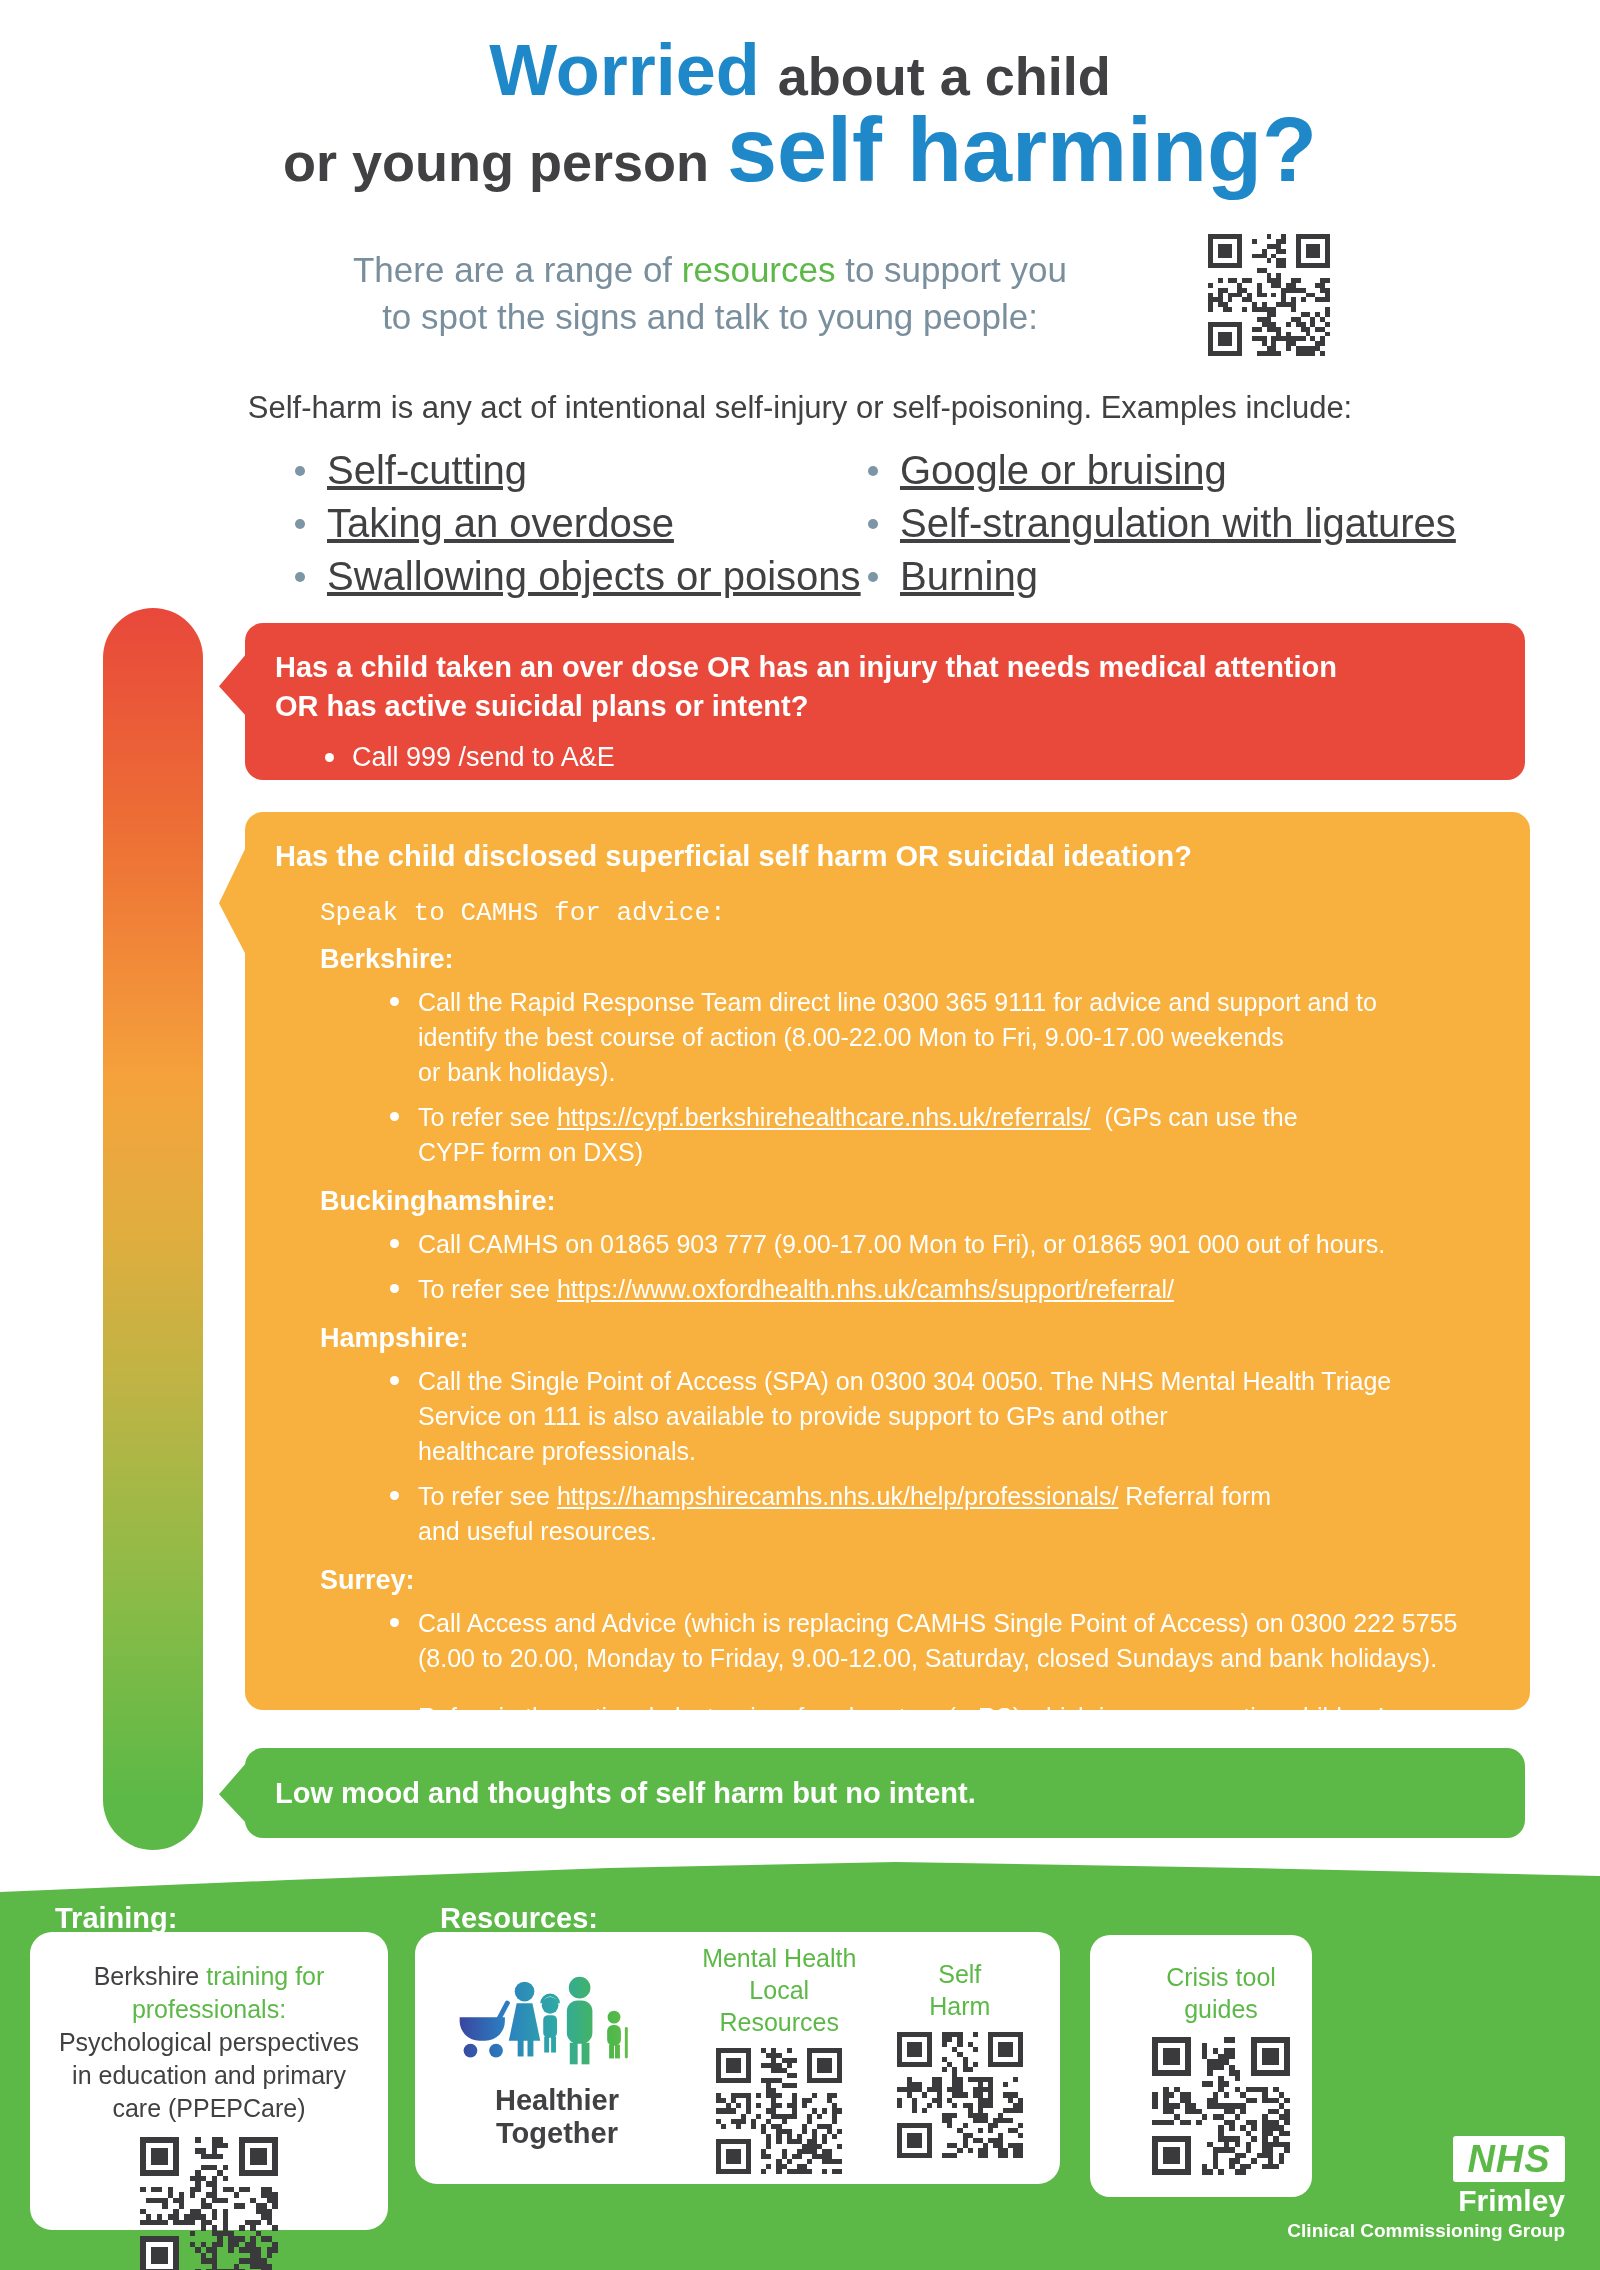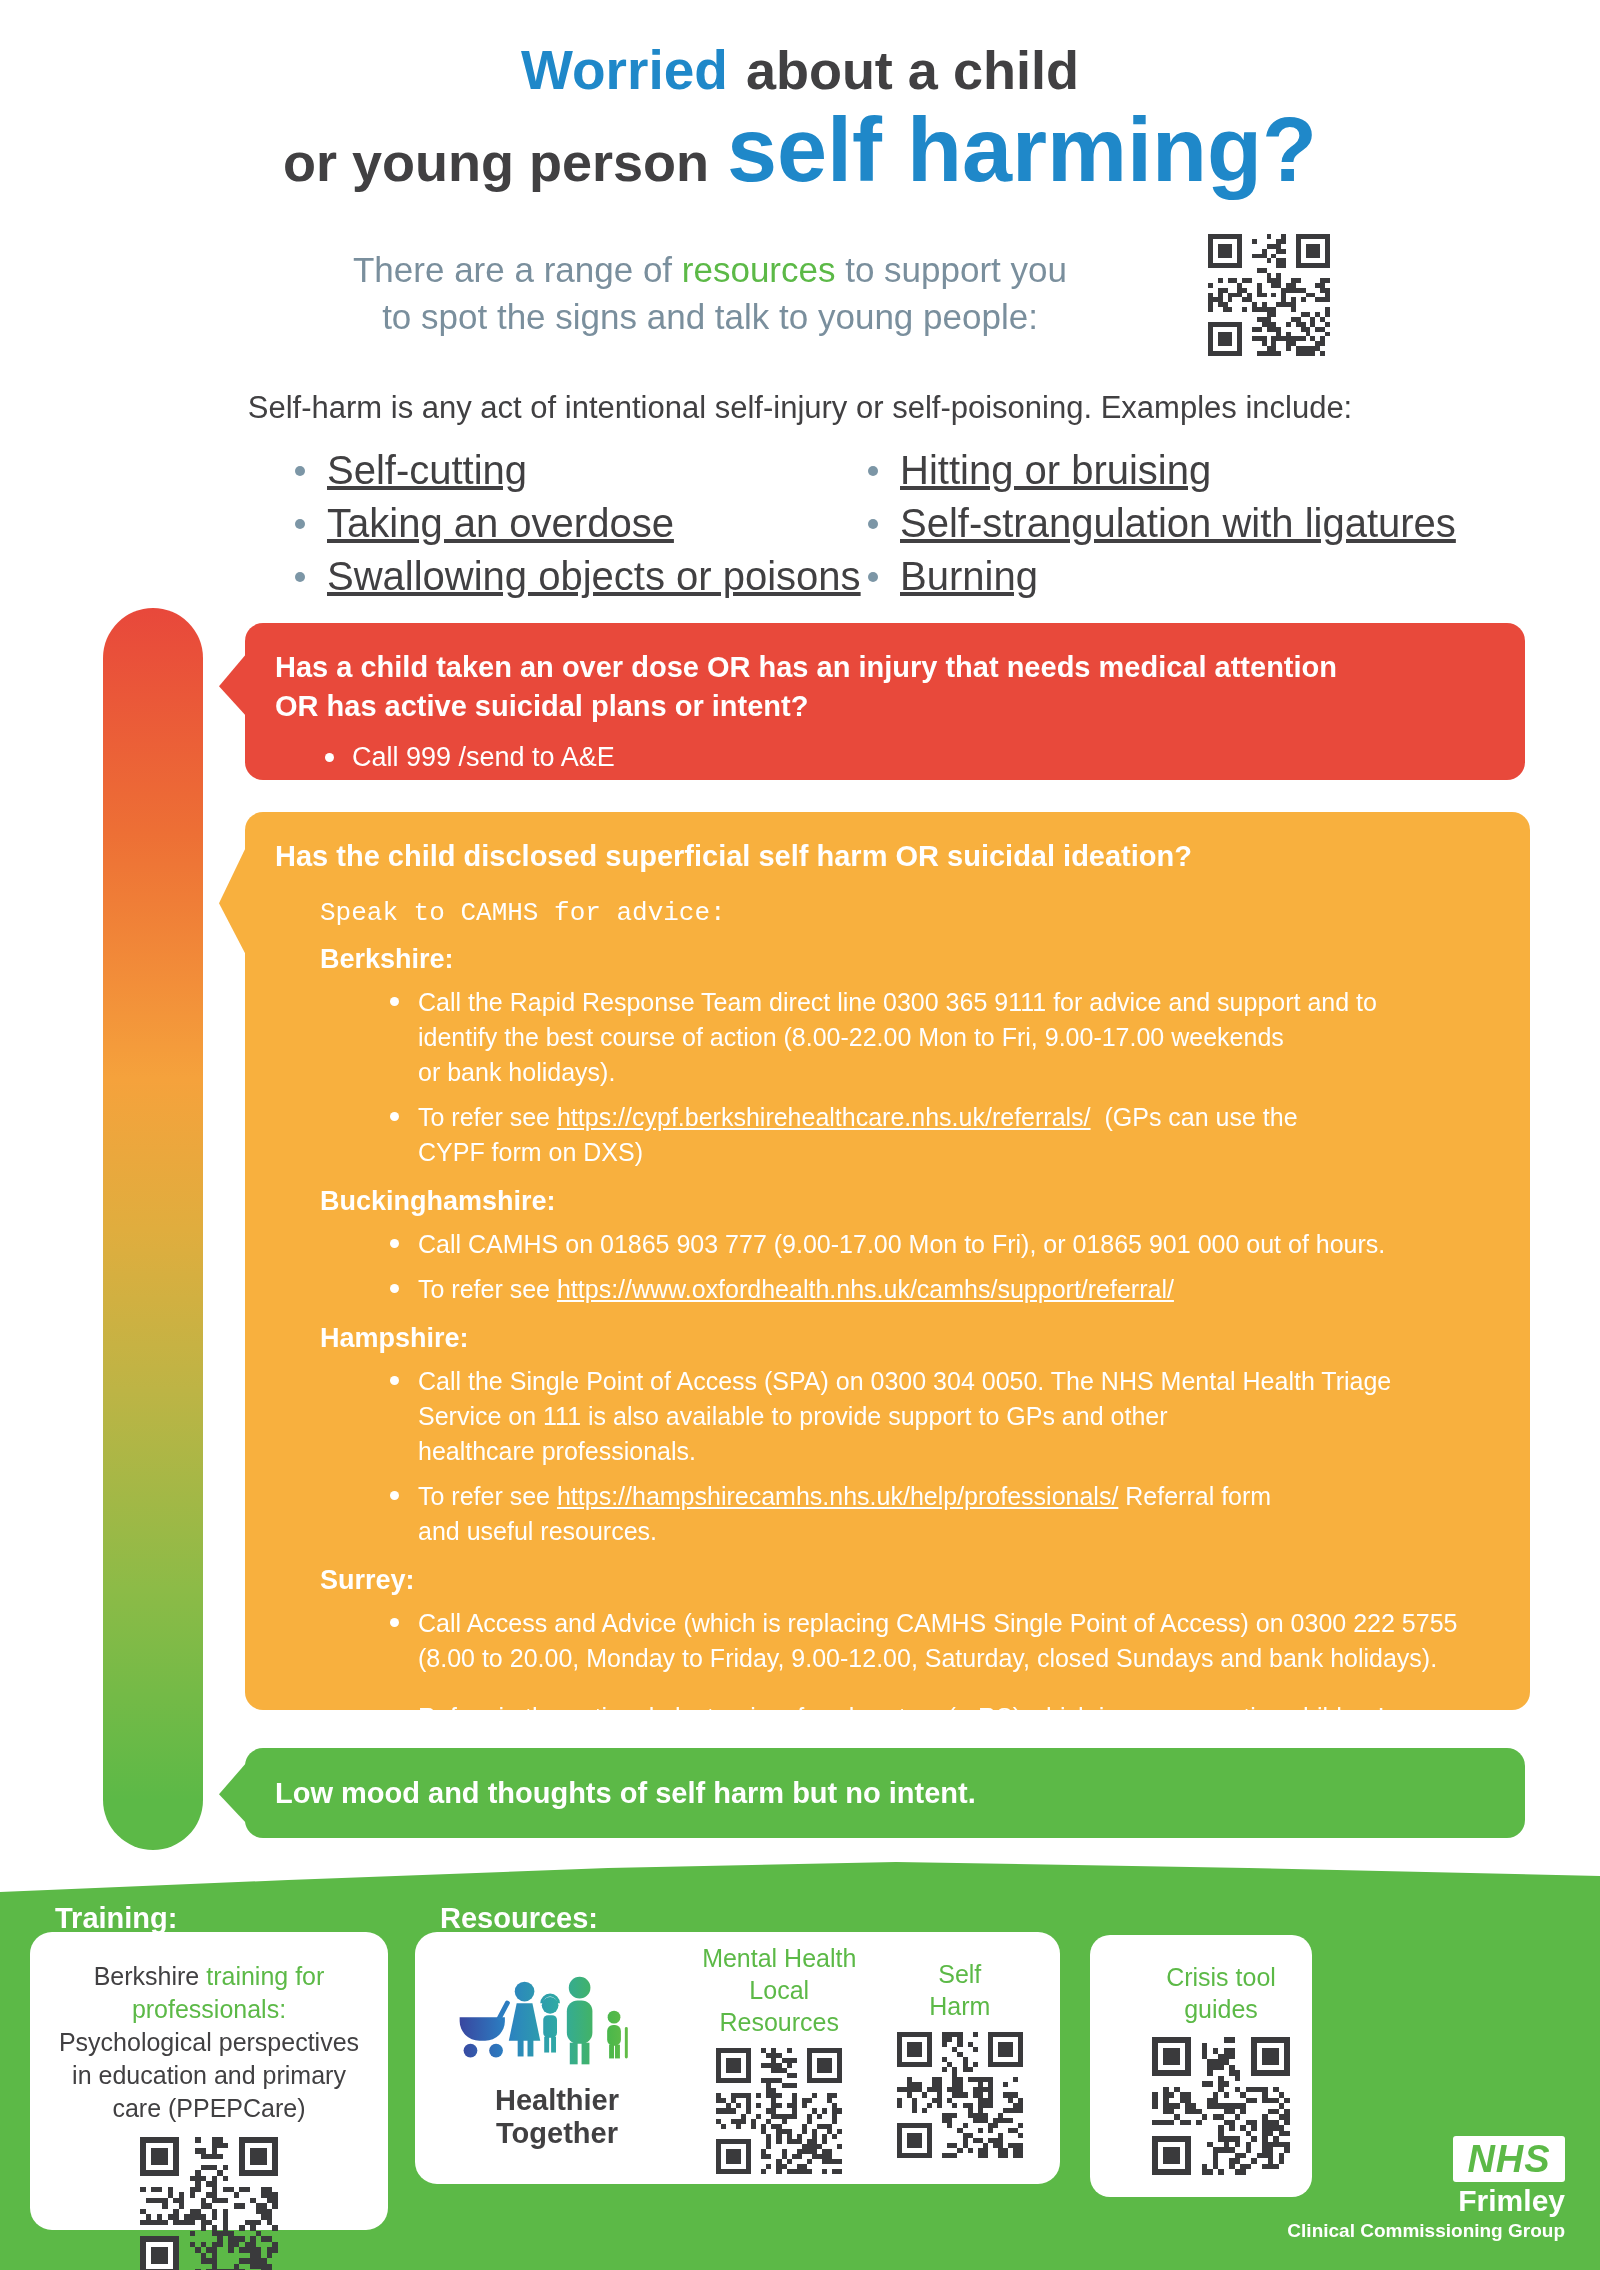--- a/index.html
+++ b/index.html
@@ -4,21 +4,21 @@
 <style>
   html,body{margin:0;padding:0;background:#fff;}
   #page{position:relative;width:1600px;height:2270px;background:#fff;overflow:hidden;
         font-family:"Liberation Sans",sans-serif;color:var(--dark,#414042);}
 
   
   .titleline{display:flex;justify-content:center;align-items:baseline;gap:18px;}
   .t1{position:absolute;top:26px;left:0;right:0;}
   .t2{position:absolute;top:100px;left:0;right:0;}
   .hblue{color:var(--blue,#1F88C9);font-weight:bold;}
-  .t1 .hblue{font-size:55px;line-height:88px;text-align:center;}
+  .t1 .hblue{font-size:72px;line-height:88px;text-align:center;}
   .t1 .hdark{font-size:54px;font-weight:bold;}
   .t2 .hdark{font-size:54px;font-weight:bold;}
   .t2 .hblue{font-size:90px;line-height:100px;}
 
   .intro{position:absolute;top:246px;left:170px;width:1080px;text-align:center;
          color:var(--subtle,#7A8F9D);font-size:35px;line-height:47px;}
   .intro .grn{color:var(--green,#5CB947);}
 
   .qr{position:relative;}
   .qr svg{display:block;width:100%;height:100%;fill:var(--qr,#3A3A3C);}
@@ -309,21 +309,21 @@
         <span>Taking an overdose</span>
       </li>
     <li>
         <span class="dot"></span>
         <span>Swallowing objects or poisons</span>
       </li>
   </ul>
   <ul class="blist rightcol">
     <li>
         <span class="dot"></span>
-        <span>Hitting or bruising</span>
+        <span>Google or bruising</span>
       </li>
     <li>
         <span class="dot"></span>
         <span>Self-strangulation with ligatures</span>
       </li>
     <li>
         <span class="dot"></span>
         <span>Burning</span>
       </li>
   </ul>

